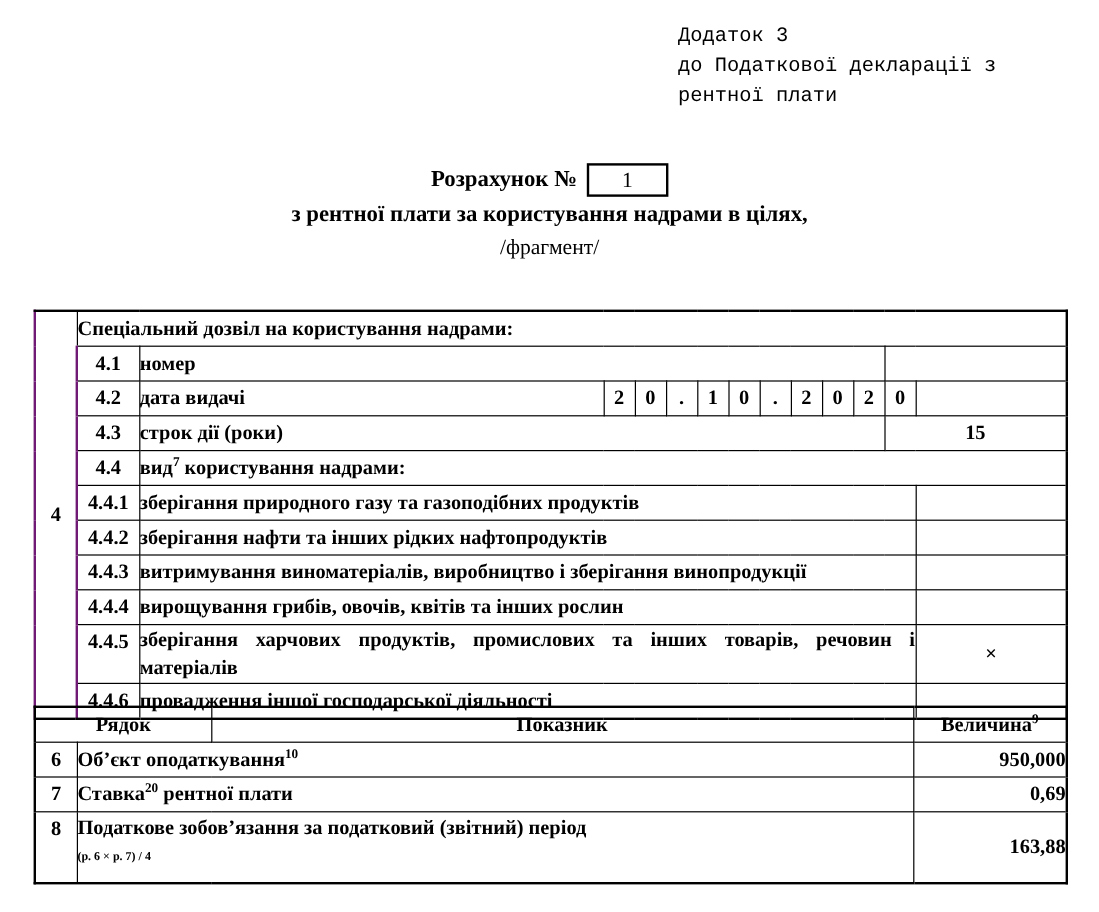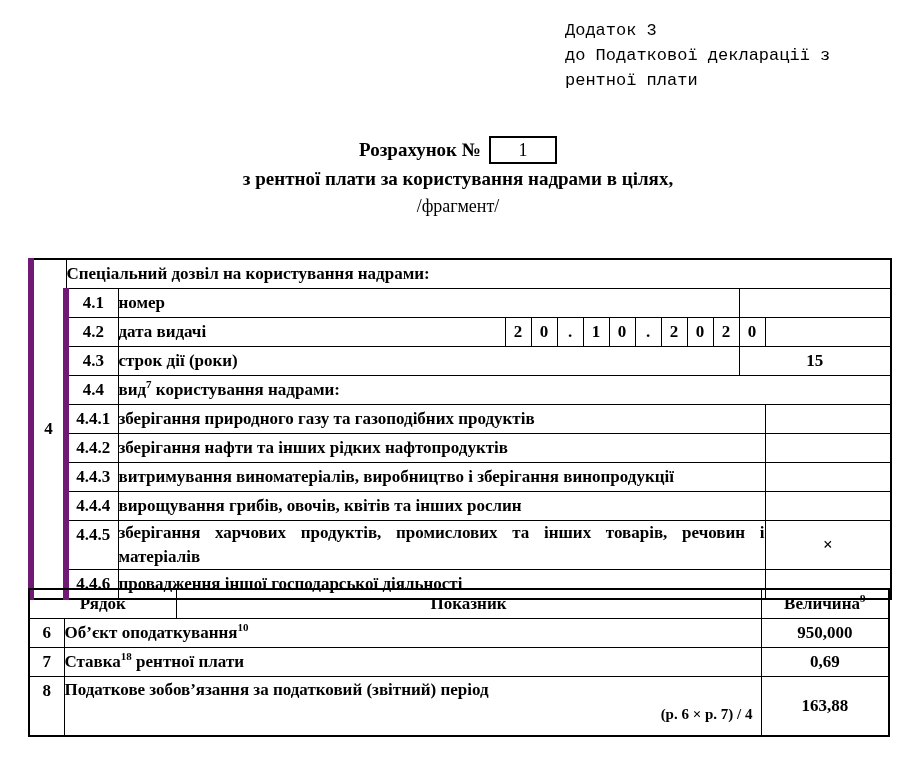--- a/index.html
+++ b/index.html
@@ -128,21 +128,21 @@
     font-size: 17px;
   }
   .c-mark {
     text-align: center;
     font-size: 17px;
   }
 
   
   #table-permit tr:first-child td { border-top: 2px solid #000; }
   #table-permit tr:last-child td { border-bottom: 2px solid #000; }
-  #table-permit td:first-child { border-left: 6px solid #701a75; }
+  #table-permit td:first-child { border-left: 2px solid #701a75; }
   #table-permit td.edge-right { border-right: 2px solid #000; }
 
   
   #table-indicators {
     left: 28px;
     top: 588px;
     width: 860px;
   }
   #table-indicators td { height: 28px; }
   #table-indicators tr:first-child td { border-top: 2px solid #000; }
@@ -150,30 +150,29 @@
   #table-indicators td:first-child { border-left: 2px solid #000; }
   #table-indicators td.edge-right { border-right: 2px solid #000; }
 
   .th-c { text-align: center; font-size: 17px; }
   .cell-row-no { text-align: center; font-size: 17px; }
   .cell-ind {
     text-align: left;
     padding-left: 8px;
     font-size: 17px;
   }
-  .cell-val { text-align: center; font-size: 17px; }
+  .cell-val { text-align: right; font-size: 17px; }
 
   .ind-two-line {
     padding: 2px 8px 3px 8px;
     line-height: 25px;
     margin-left: 12px;
   }
   .ind-formula {
-    text-align: right;
-    font-size: 15px;
+    font-size: 10px;
     padding-right: 8px;
   }
   sup { font-size: 11px; vertical-align: super; line-height: 0; }
 </style>
 </head>
 <body>
 
 <div class="doc-header">
   <div>Додаток 3</div>
   <div>до Податкової декларації з</div>
@@ -304,21 +303,21 @@
   </tr>
 
   <tr>
     <td class="cell-row-no">6</td>
     <td colspan="2" class="cell-ind"><span>Об’єкт оподаткування</span><sup>10</sup></td>
     <td class="cell-val edge-right">950,000</td>
   </tr>
 
   <tr>
     <td class="cell-row-no">7</td>
-    <td colspan="2" class="cell-ind"><span>Ставка</span><sup>18</sup><span> рентної плати</span></td>
+    <td colspan="2" class="cell-ind"><span>Ставка</span><sup>20</sup><span> рентної плати</span></td>
     <td class="cell-val edge-right">0,69</td>
   </tr>
 
   <tr>
     <td class="cell-row-no" style="vertical-align:top;padding-top:4px">8</td>
     <td colspan="2" class="cell-ind ind-two-line" style="height:58px;vertical-align:top">
       <div>Податкове зобов’язання за податковий (звітний) період</div>
       <div class="ind-formula">(р. 6 × р. 7) / 4</div>
     </td>
     <td class="cell-val edge-right">163,88</td>

